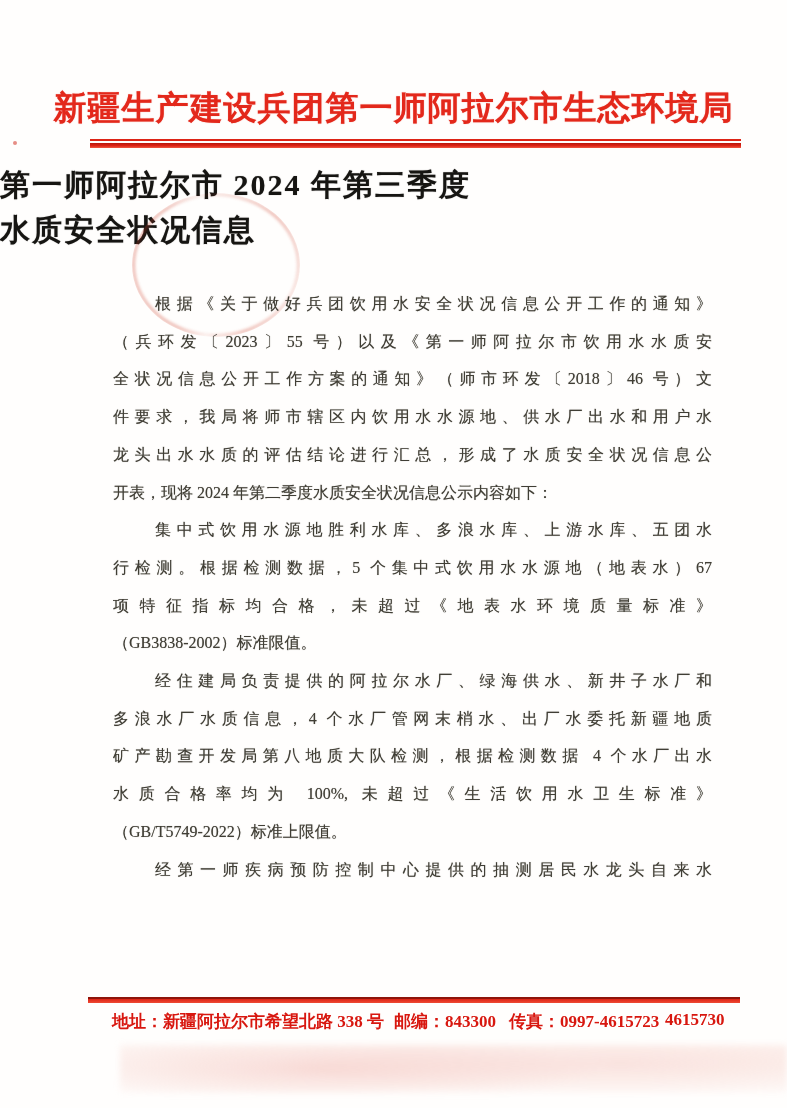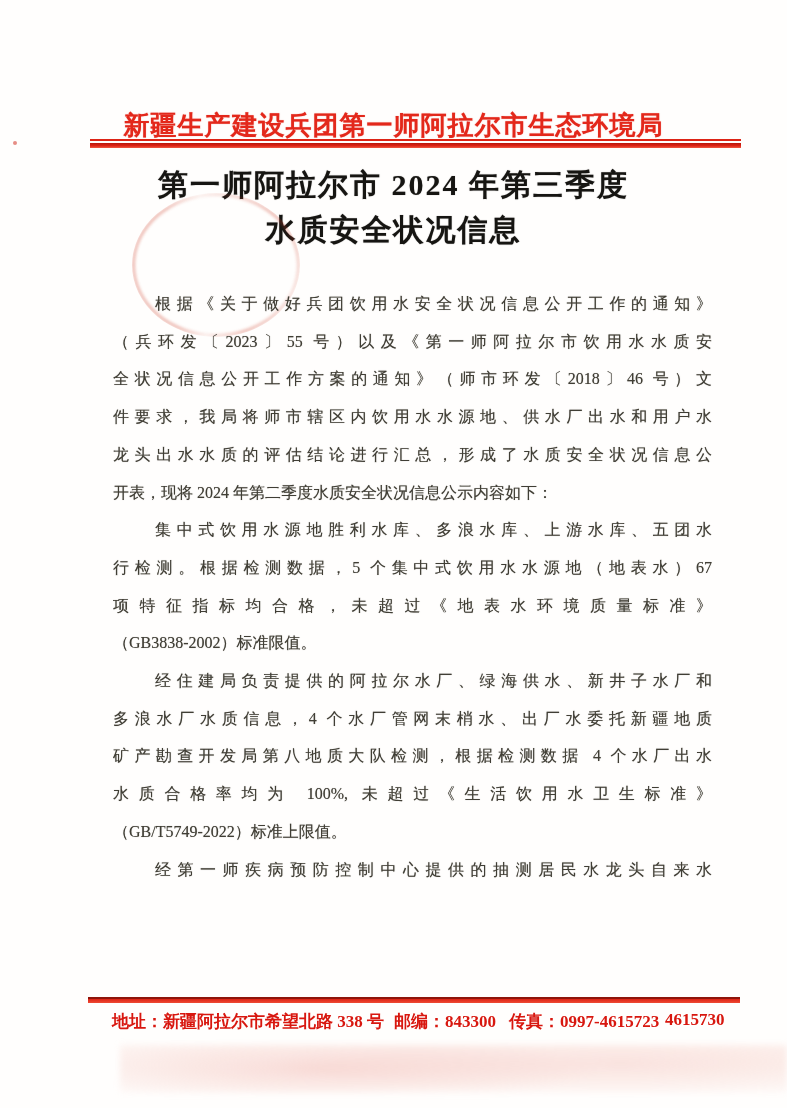--- a/index.html
+++ b/index.html
@@ -13,24 +13,24 @@
     height: 1108px;
     background: var(--paper, #fffefd);
     overflow: hidden;
     font-family: "Liberation Serif", "DejaVu Serif", serif;
   }
 
   
   .masthead {
     position: absolute;
     left: 0;
-    top: 108px;
+    top: 86px;
     width: 100%;
     text-align: center;
-    font-size: 26px;
+    font-size: 33px;
     font-weight: 900;
     letter-spacing: 1px;
     color: var(--header-red, #e3281b);
     text-shadow: 0 0 1px rgba(227, 40, 27, 0.55);
     white-space: nowrap;
   }
   .rule-thin {
     position: absolute;
     left: 90px;
     top: 139px;
@@ -46,21 +46,21 @@
     height: 5px;
     background: linear-gradient(to bottom, #b8170c, var(--rule-red, #e3281b) 55%, #ef5a43);
   }
 
   
   .doc-title {
     position: absolute;
     left: 0;
     top: 162px;
     width: 100%;
-    text-align: center;
+    text-align: left;
     font-size: 30px;
     font-weight: bold;
     line-height: 45px;
     letter-spacing: 2px;
     color: var(--ink-title, #161512);
     text-shadow: 0 0 1px rgba(22, 21, 18, 0.45);
   }
 
   
   .stamp {

